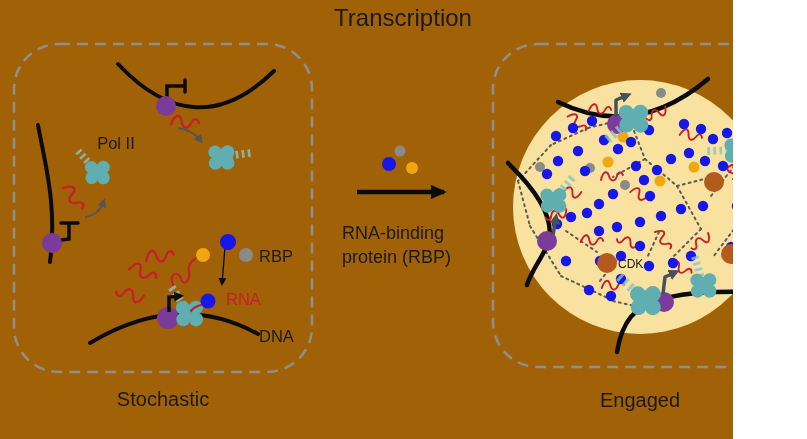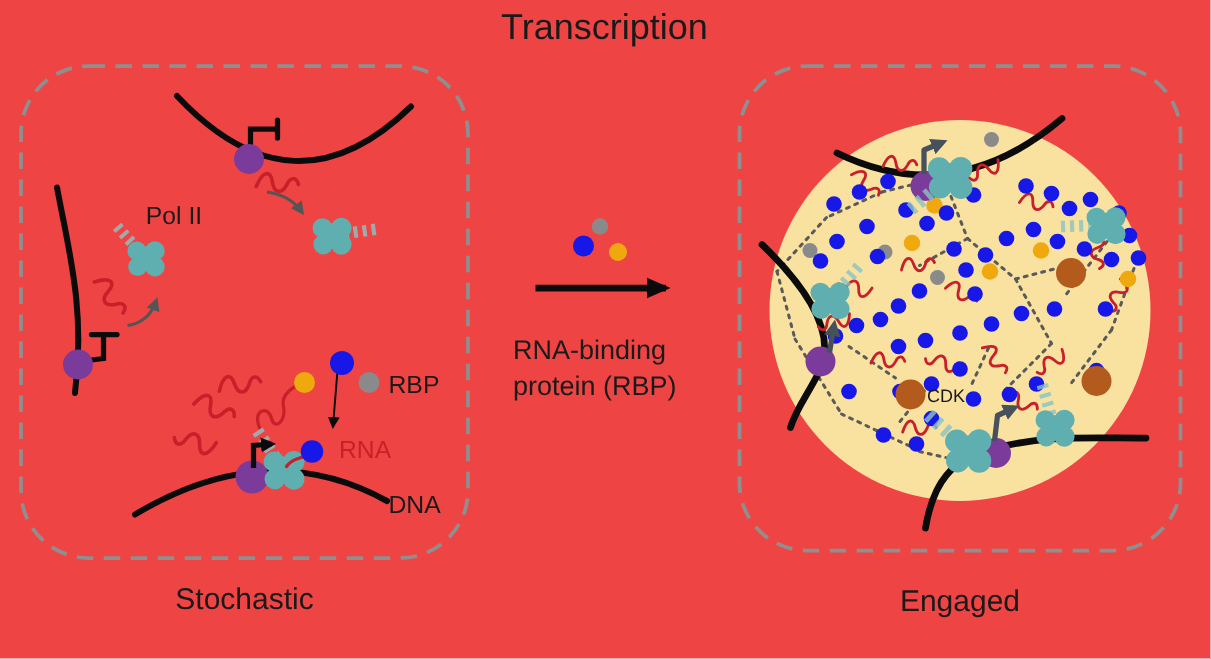--- a/index.html
+++ b/index.html
@@ -1,16 +1,16 @@
 <!DOCTYPE html>
 <html><head>
 <meta charset="utf-8">
 <style>
   html,body{margin:0;padding:0;background:#ffffff;}
-  .stage{position:relative;width:807px;height:439px;background:#ef4444;overflow:hidden;}
+  .stage{position:relative;width:733px;height:439px;background:#a16207;overflow:hidden;}
   text{font-family:"Liberation Sans",sans-serif;fill:#1a1a1a;}
   .title{font-size:24px;}
   .caption{font-size:20px;}
   .annot{font-size:16.5px;}
   .annot-red{fill:#c8202a;}
   .legend{font-size:18px;}
   .cdk{font-size:12px;}
 </style>
 </head>
 <body>

